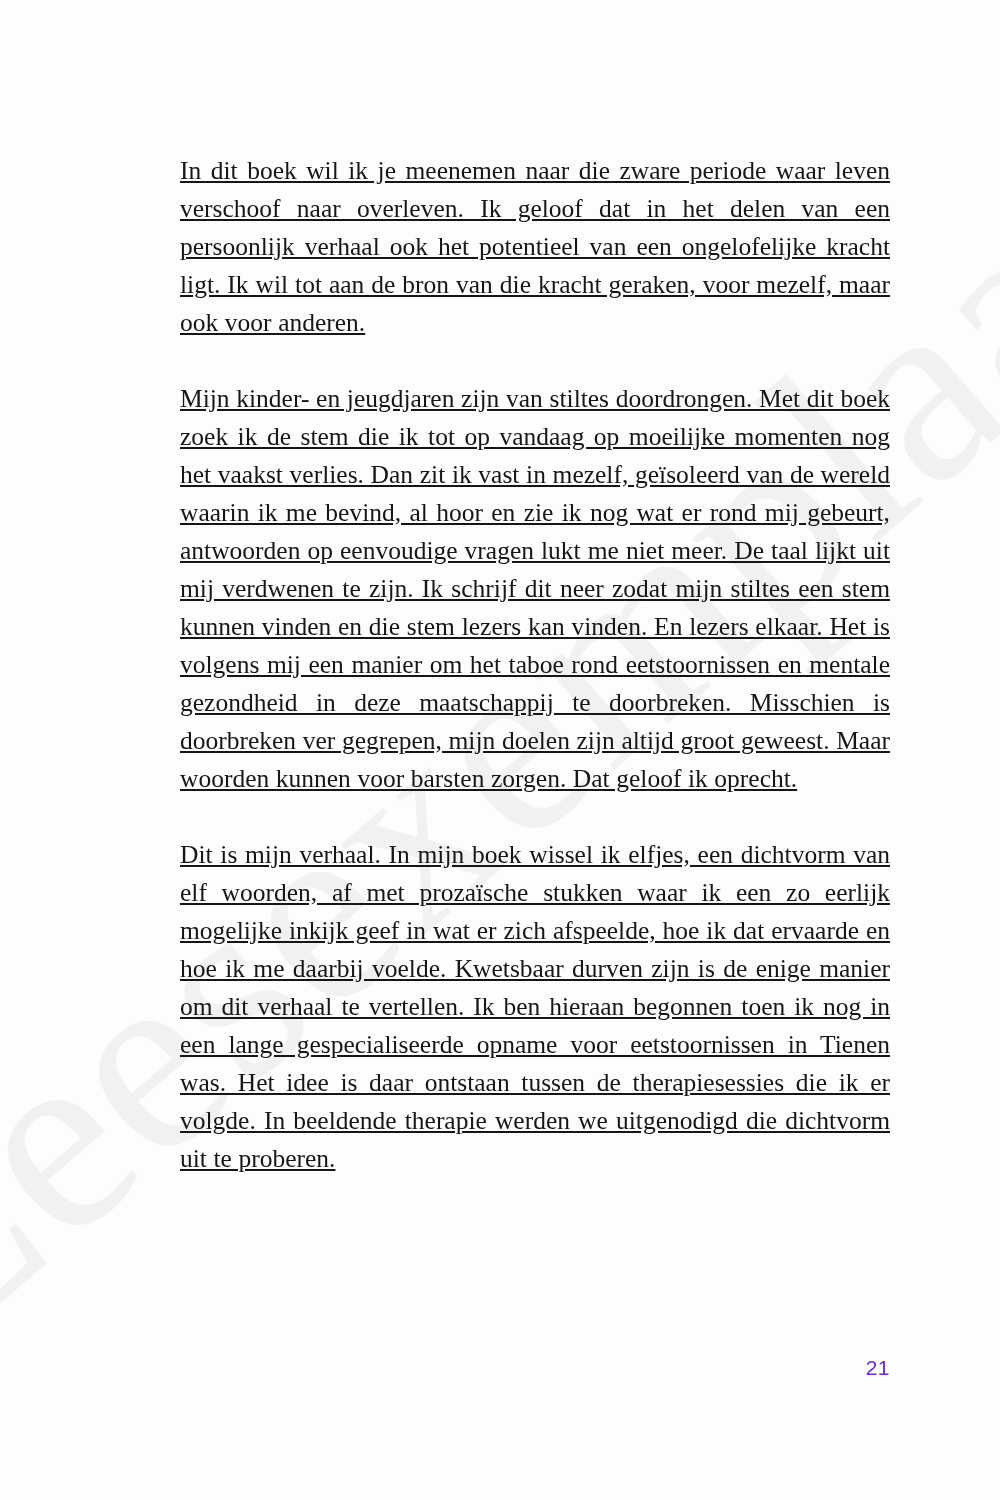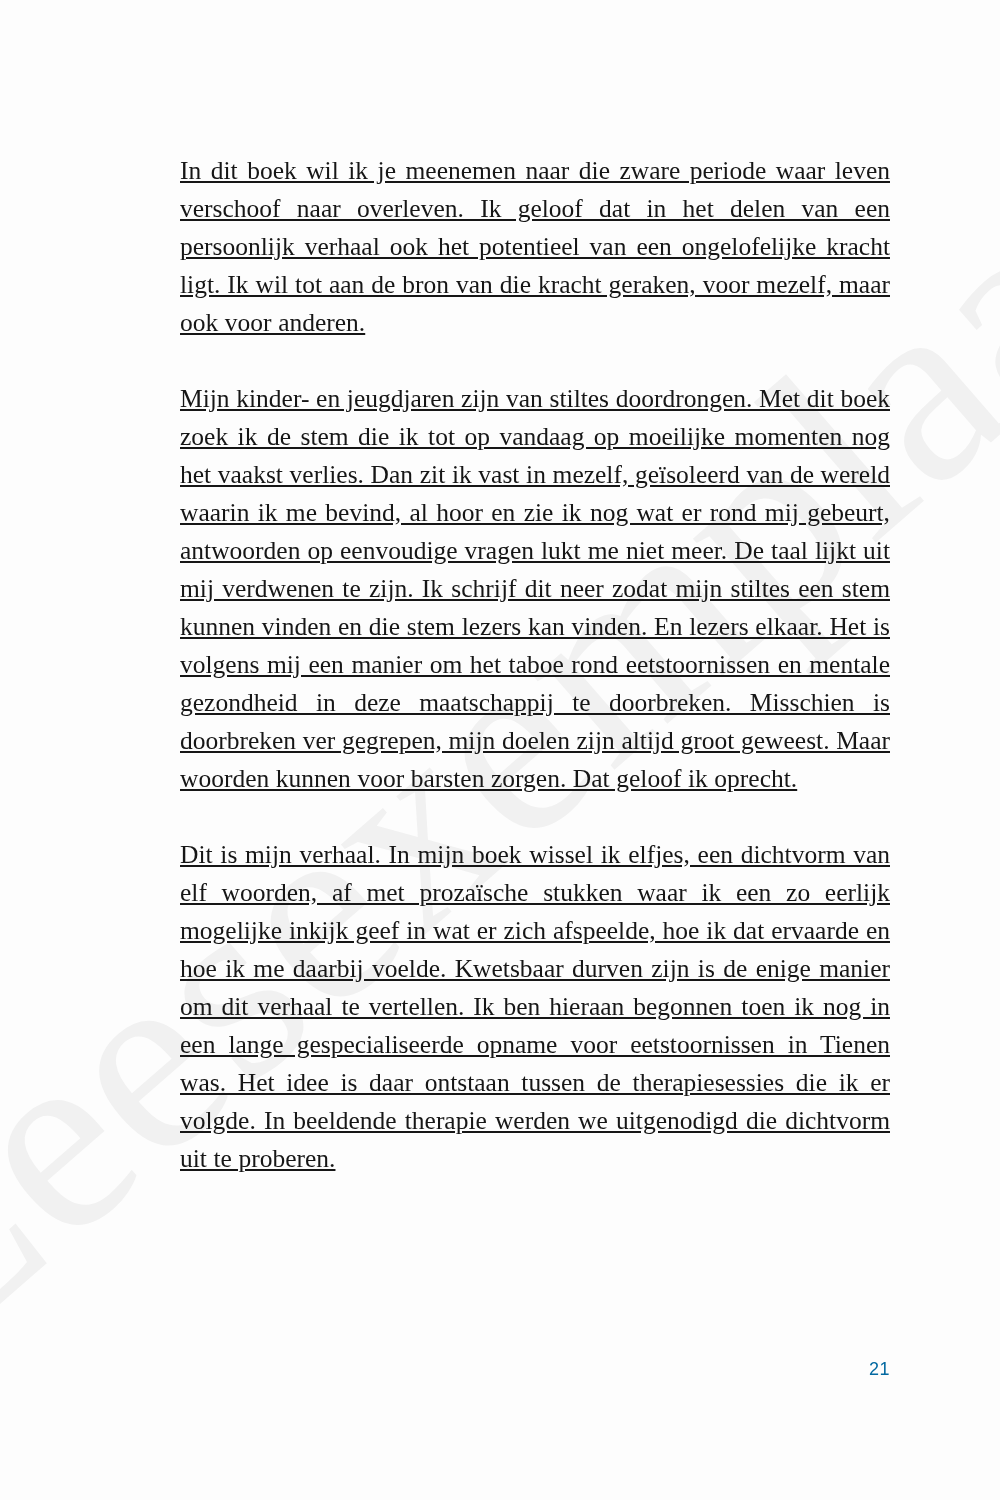--- a/index.html
+++ b/index.html
@@ -74,23 +74,23 @@
     margin-bottom: 0;
   }
 
   
 
   
   .folio {
     position: absolute;
     right: 110px;
     bottom: 122px;
-    font-size: 18px;
+    font-size: 21px;
     line-height: 1;
-    color: #0369a1;
+    color: #6d28d9;
     font-family: "Liberation Sans", sans-serif;
     letter-spacing: 0.5px;
     z-index: 2;
   }
 </style>
 </head>
 <body>
 
 <div class="page">
 

